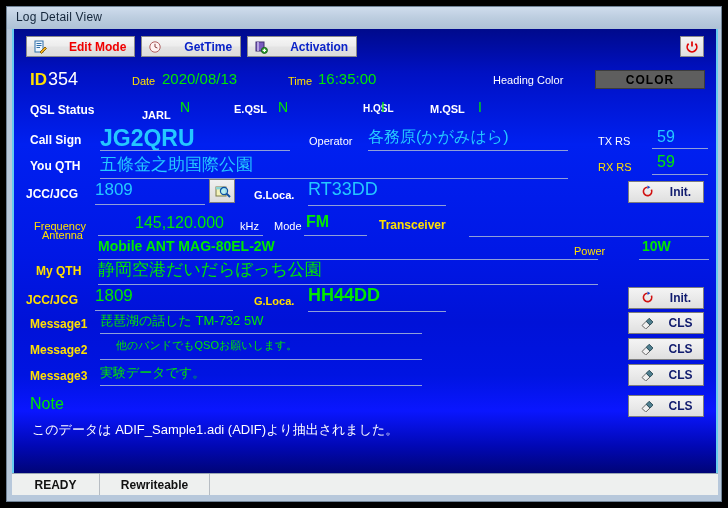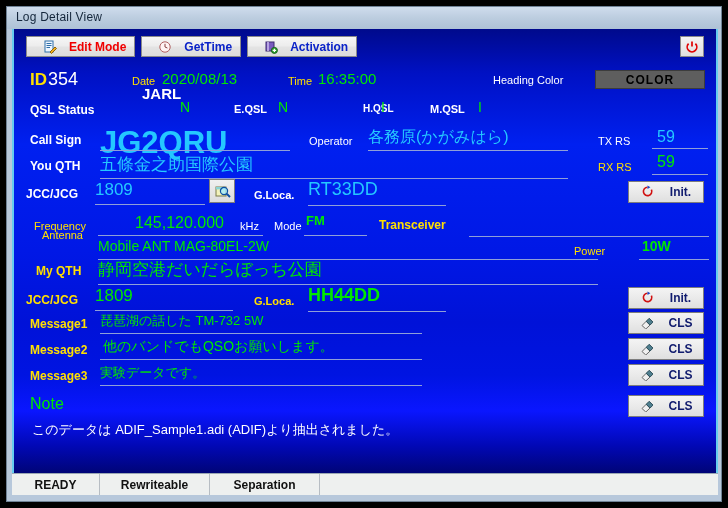--- a/index.html
+++ b/index.html
@@ -48,25 +48,25 @@
     background:#66ccee;
   }
   .client:after{
     content:"";position:absolute;right:0;top:0;width:2px;height:100%;
     background:#66ccee;
   }
 
   
   .toolbar{position:absolute;left:14px;top:7px;display:flex;gap:6px;}
   .tbtn{
-    height:21px;min-width:92px;padding:0 8px 0 16px;
+    height:21px;min-width:92px;padding:0 8px 0 6px;
     background:linear-gradient(to bottom,#f6f6f6 0%,#ededed 45%,#e3e3e3 55%,#dcdcdc 100%);
     border:1px solid #8a8a8a;
     box-sizing:border-box;
-    display:flex;align-items:center;gap:12px;
+    display:flex;align-items:center;gap:22px;
     font-size:12px;font-weight:bold;
     cursor:pointer;
   }
   .tbtn .lbl{line-height:1;white-space:nowrap;}
   .lbl-red{color:#f00000;}
   .lbl-blue{color:#0b23c8;}
   .icn{width:14px;height:14px;display:inline-block;flex:0 0 14px;}
 
   
   .powerbtn{
@@ -192,34 +192,34 @@
       <div class="val green" style="left:150px;top:41px;font-size:15px;">2020/08/13</div>
 
       <div class="labn yellow" style="left:276px;top:46px;">Time</div>
       <div class="val green" style="left:306px;top:41px;font-size:15px;">16:35:00</div>
 
       <div class="labn white" style="left:481px;top:45px;">Heading Color</div>
       <div class="colorbtn" style="left:583px;top:41px;width:110px;height:19px;">COLOR</div>
 
       <div class="lab white" style="left:18px;top:74px;">QSL Status</div>
 
-      <div class="lab white" style="left:130px;top:56px;font-size:15px;">JARL</div>
+      <div class="lab white" style="left:130px;top:80px;font-size:11px;">JARL</div>
       <div class="val green" style="left:168px;top:70px;font-size:14px;">N</div>
 
       <div class="lab white" style="left:222px;top:74px;font-size:11px;">E.QSL</div>
       <div class="val green" style="left:266px;top:70px;font-size:14px;">N</div>
 
       <div class="lab white" style="left:323px;top:74px;font-size:10px;padding-left:28px;">H.QSL</div>
       <div class="val green" style="left:369px;top:70px;font-size:14px;">I</div>
 
       <div class="lab white" style="left:418px;top:74px;font-size:11px;">M.QSL</div>
       <div class="val green" style="left:466px;top:70px;font-size:14px;">I</div>
 
       <div class="lab white" style="left:18px;top:104px;">Call Sign</div>
-      <div class="val cyan" style="left:88px;top:96px;font-size:31px;font-weight:bold;">JG2QRU</div>
+      <div class="val cyan" style="left:88px;top:96px;font-size:23px;font-weight:bold;">JG2QRU</div>
       <div class="uline" style="left:88px;top:121px;width:190px;"></div>
 
       <div class="labn white" style="left:297px;top:106px;">Operator</div>
       <div class="val cyan" style="left:356px;top:98px;font-size:16px;">各務原(かがみはら)</div>
       <div class="uline" style="left:356px;top:121px;width:200px;"></div>
 
       <div class="labn white" style="left:586px;top:106px;">TX RS</div>
       <div class="val cyan" style="left:645px;top:99px;font-size:16px;">59</div>
       <div class="uline" style="left:640px;top:119px;width:56px;"></div>
 
@@ -259,28 +259,28 @@
         </span>
         <span>Init.</span>
       </div>
 
       <div class="labn yellow" style="left:22px;top:191px;">Frequency</div>
       <div class="val green" style="left:123px;top:185px;font-size:16px;">145,120.000</div>
       <div class="labn white" style="left:228px;top:191px;">kHz</div>
       <div class="uline" style="left:86px;top:206px;width:165px;"></div>
 
       <div class="labn white" style="left:262px;top:191px;">Mode</div>
-      <div class="val green" style="left:294px;top:184px;font-size:13px;font-weight:bold;">FM</div>
+      <div class="val green" style="left:294px;top:184px;font-size:16px;font-weight:bold;">FM</div>
       <div class="uline" style="left:292px;top:206px;width:63px;"></div>
 
       <div class="lab yellow" style="left:367px;top:189px;">Transceiver</div>
       <div class="uline" style="left:457px;top:207px;width:240px;"></div>
 
       <div class="labn yellow" style="left:30px;top:200px;">Antenna</div>
-      <div class="val green" style="left:86px;top:209px;font-size:14px;font-weight:normal;">Mobile ANT MAG-80EL-2W</div>
+      <div class="val green" style="left:86px;top:209px;font-size:14px;font-weight:bold;">Mobile ANT MAG-80EL-2W</div>
       <div class="uline" style="left:86px;top:230px;width:500px;"></div>
 
       <div class="labn yellow" style="left:562px;top:216px;">Power</div>
       <div class="val green" style="left:630px;top:209px;font-size:14px;font-weight:bold;">10W</div>
       <div class="uline" style="left:627px;top:230px;width:70px;"></div>
 
       <div class="lab yellow" style="left:24px;top:235px;">My QTH</div>
       <div class="val green" style="left:86px;top:229px;font-size:17px;">静岡空港だいだらぼっち公園</div>
       <div class="uline" style="left:86px;top:255px;width:500px;"></div>
 
@@ -309,21 +309,21 @@
         <span class="icn">
           <svg width="13" height="13" viewBox="0 0 13 13">
             <path d="M2 9.5 L6.2 5.3 L10 9.1 L5.8 13 Z" fill="#f0f0f0" stroke="#6a6a6a"></path>
             <path d="M6.2 5.3 L9.2 2.3 L13 6.1 L10 9.1 Z" fill="#4f7f8f" stroke="#2d4e59"></path>
           </svg>
         </span>
         <span>CLS</span>
       </div>
 
       <div class="lab yellow" style="left:18px;top:314px;">Message2</div>
-      <div class="val green" style="left:91px;top:309px;font-size:14px;">他のバンドでもQSOお願いします。</div>
+      <div class="val green" style="left:104px;top:309px;font-size:11px;">他のバンドでもQSOお願いします。</div>
       <div class="uline" style="left:88px;top:330px;width:322px;"></div>
       <div class="ubtn" style="left:616px;top:309px;width:76px;height:22px;">
         <span class="icn">
           <svg width="13" height="13" viewBox="0 0 13 13">
             <path d="M2 9.5 L6.2 5.3 L10 9.1 L5.8 13 Z" fill="#f0f0f0" stroke="#6a6a6a"></path>
             <path d="M6.2 5.3 L9.2 2.3 L13 6.1 L10 9.1 Z" fill="#4f7f8f" stroke="#2d4e59"></path>
           </svg>
         </span>
         <span>CLS</span>
       </div>
@@ -351,18 +351,17 @@
           </svg>
         </span>
         <span>CLS</span>
       </div>
 
     </div>
 
     <div class="statusbar">
       <div class="scell" style="width:88px;">READY</div>
       <div class="scell" style="width:110px;">Rewriteable</div>
-      <div class="scell" style="width:110px;">Separation</div>
       <div class="scell last"></div>
     </div>
 
   </div>
 </div>
 
 </body></html>

